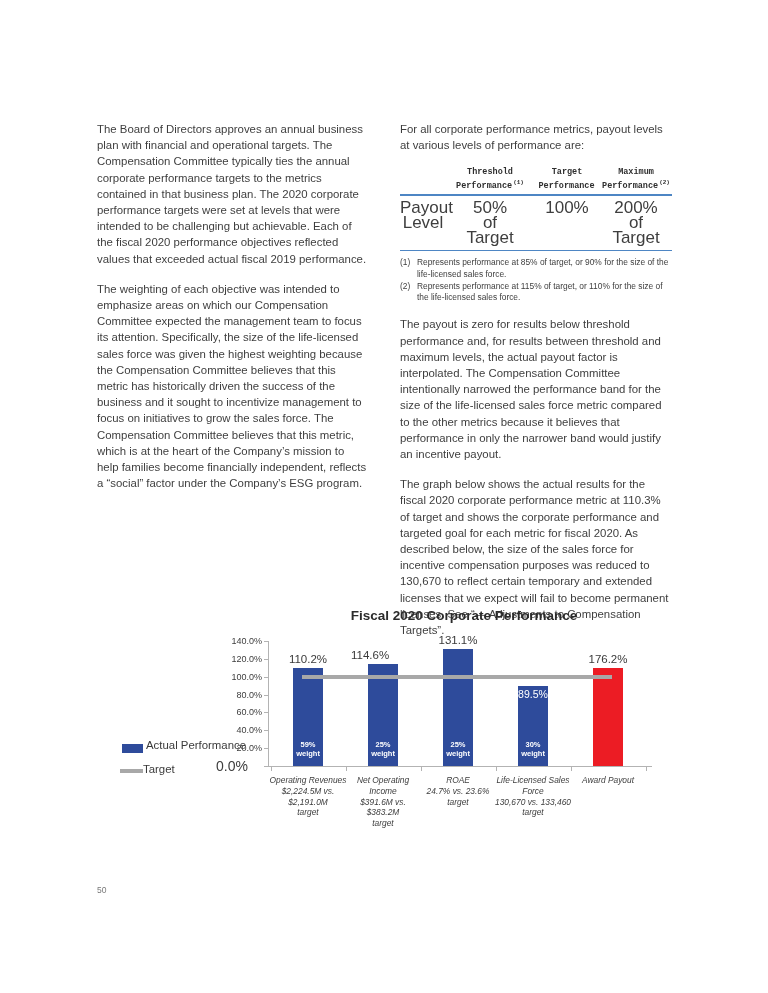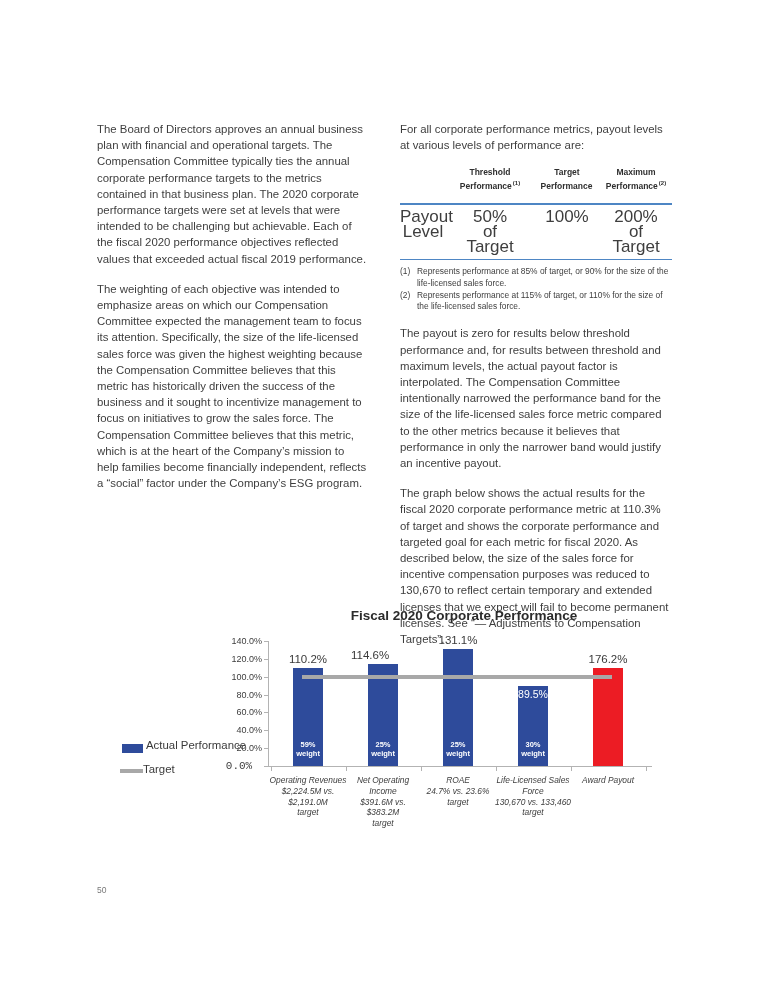--- a/index.html
+++ b/index.html
@@ -10,21 +10,21 @@
           border-radius:8px;box-sizing:border-box;padding-left:9px;
           font-size:8px;font-weight:700;letter-spacing:.35px;line-height:15px;color:#3a3a3a;}
 
   .col{position:absolute;top:121px;width:272px;font-size:11.4px;line-height:16.2px;text-align:left;}
   .col p{margin:0 0 14px 0;}
   .left{left:97px;}
   .right{left:400px;}
 
   
   .ptable{margin:5px 0 0 0;}
-  .hrow{display:flex;align-items:flex-end;padding-bottom:12px;}
+  .hrow{display:flex;align-items:flex-end;padding-bottom:3px;font-family:Liberation Mono, monospace;}
   .cell{text-align:center;box-sizing:border-box;}
   .c0{width:46px;}.c1{width:88px;}.c2{width:66px;}.c3{width:72px;}
   .th{font-size:8.5px;line-height:10.5px;font-weight:700;color:#2f2f2f;}
   .th sup{font-size:6px;font-weight:700;margin-left:1px;}
   .rule{height:1.5px;background:#4e86c4;}
   .drow{display:flex;padding:4px 0 5px 0;}
   .td{font-size:17px;line-height:15px;white-space:pre-line;}
 
   .footnotes{margin-top:6px;font-size:8.4px;line-height:11.3px;color:#3e3e3e;margin-bottom:13px;}
   .fn{display:flex;margin-bottom:1px;}
@@ -119,21 +119,21 @@
       <div style="left: 216px; top: 68.7143px; width: 46px; text-align: right; font-size: 9px; line-height: 10px; color: rgb(61, 61, 61);">100.0%</div>
       <div style="left: 264px; top: 91.5714px; width: 4px; height: 1px; background: rgb(179, 179, 179);"></div>
       <div style="left: 216px; top: 86.5714px; width: 46px; text-align: right; font-size: 9px; line-height: 10px; color: rgb(61, 61, 61);">80.0%</div>
       <div style="left: 264px; top: 109.429px; width: 4px; height: 1px; background: rgb(179, 179, 179);"></div>
       <div style="left: 216px; top: 104.429px; width: 46px; text-align: right; font-size: 9px; line-height: 10px; color: rgb(61, 61, 61);">60.0%</div>
       <div style="left: 264px; top: 127.286px; width: 4px; height: 1px; background: rgb(179, 179, 179);"></div>
       <div style="left: 216px; top: 122.286px; width: 46px; text-align: right; font-size: 9px; line-height: 10px; color: rgb(61, 61, 61);">40.0%</div>
       <div style="left: 264px; top: 145.143px; width: 4px; height: 1px; background: rgb(179, 179, 179);"></div>
       <div style="left: 216px; top: 140.143px; width: 46px; text-align: right; font-size: 9px; line-height: 10px; color: rgb(61, 61, 61);">20.0%</div>
       <div style="left: 264px; top: 163px; width: 4px; height: 1px; background: rgb(179, 179, 179);"></div>
-      <div style="left: 216px; top: 158px; width: 46px; text-align: center; font-size: 11px; line-height: 10px; color: rgb(61, 61, 61); font-family: Liberation Mono, monospace;">0.0%</div>
+      <div style="left: 216px; top: 158px; width: 46px; text-align: left; font-size: 14px; line-height: 10px; color: rgb(61, 61, 61);">0.0%</div>
       <div style="left: 270.5px; top: 164px; width: 1px; height: 4px; background: rgb(179, 179, 179);"></div>
       <div style="left: 345.5px; top: 164px; width: 1px; height: 4px; background: rgb(179, 179, 179);"></div>
       <div style="left: 420.5px; top: 164px; width: 1px; height: 4px; background: rgb(179, 179, 179);"></div>
       <div style="left: 495.5px; top: 164px; width: 1px; height: 4px; background: rgb(179, 179, 179);"></div>
       <div style="left: 570.5px; top: 164px; width: 1px; height: 4px; background: rgb(179, 179, 179);"></div>
       <div style="left: 645.5px; top: 164px; width: 1px; height: 4px; background: rgb(179, 179, 179);"></div>
       <div style="left: 293px; top: 64.6071px; width: 30px; height: 98.3929px; background: rgb(46, 75, 155); z-index: 2;"></div>
       <div style="left: 276px; top: 49.6071px; width: 64px; text-align: center; font-size: 11.5px; color: rgb(58, 58, 58); z-index: 4;">110.2%</div>
       <div style="left: 288px; top: 137px; width: 40px; text-align: center; font-size: 7.5px; line-height: 9px; font-weight: 700; color: rgb(255, 255, 255); white-space: pre-line; z-index: 4;">59%
 weight</div>

